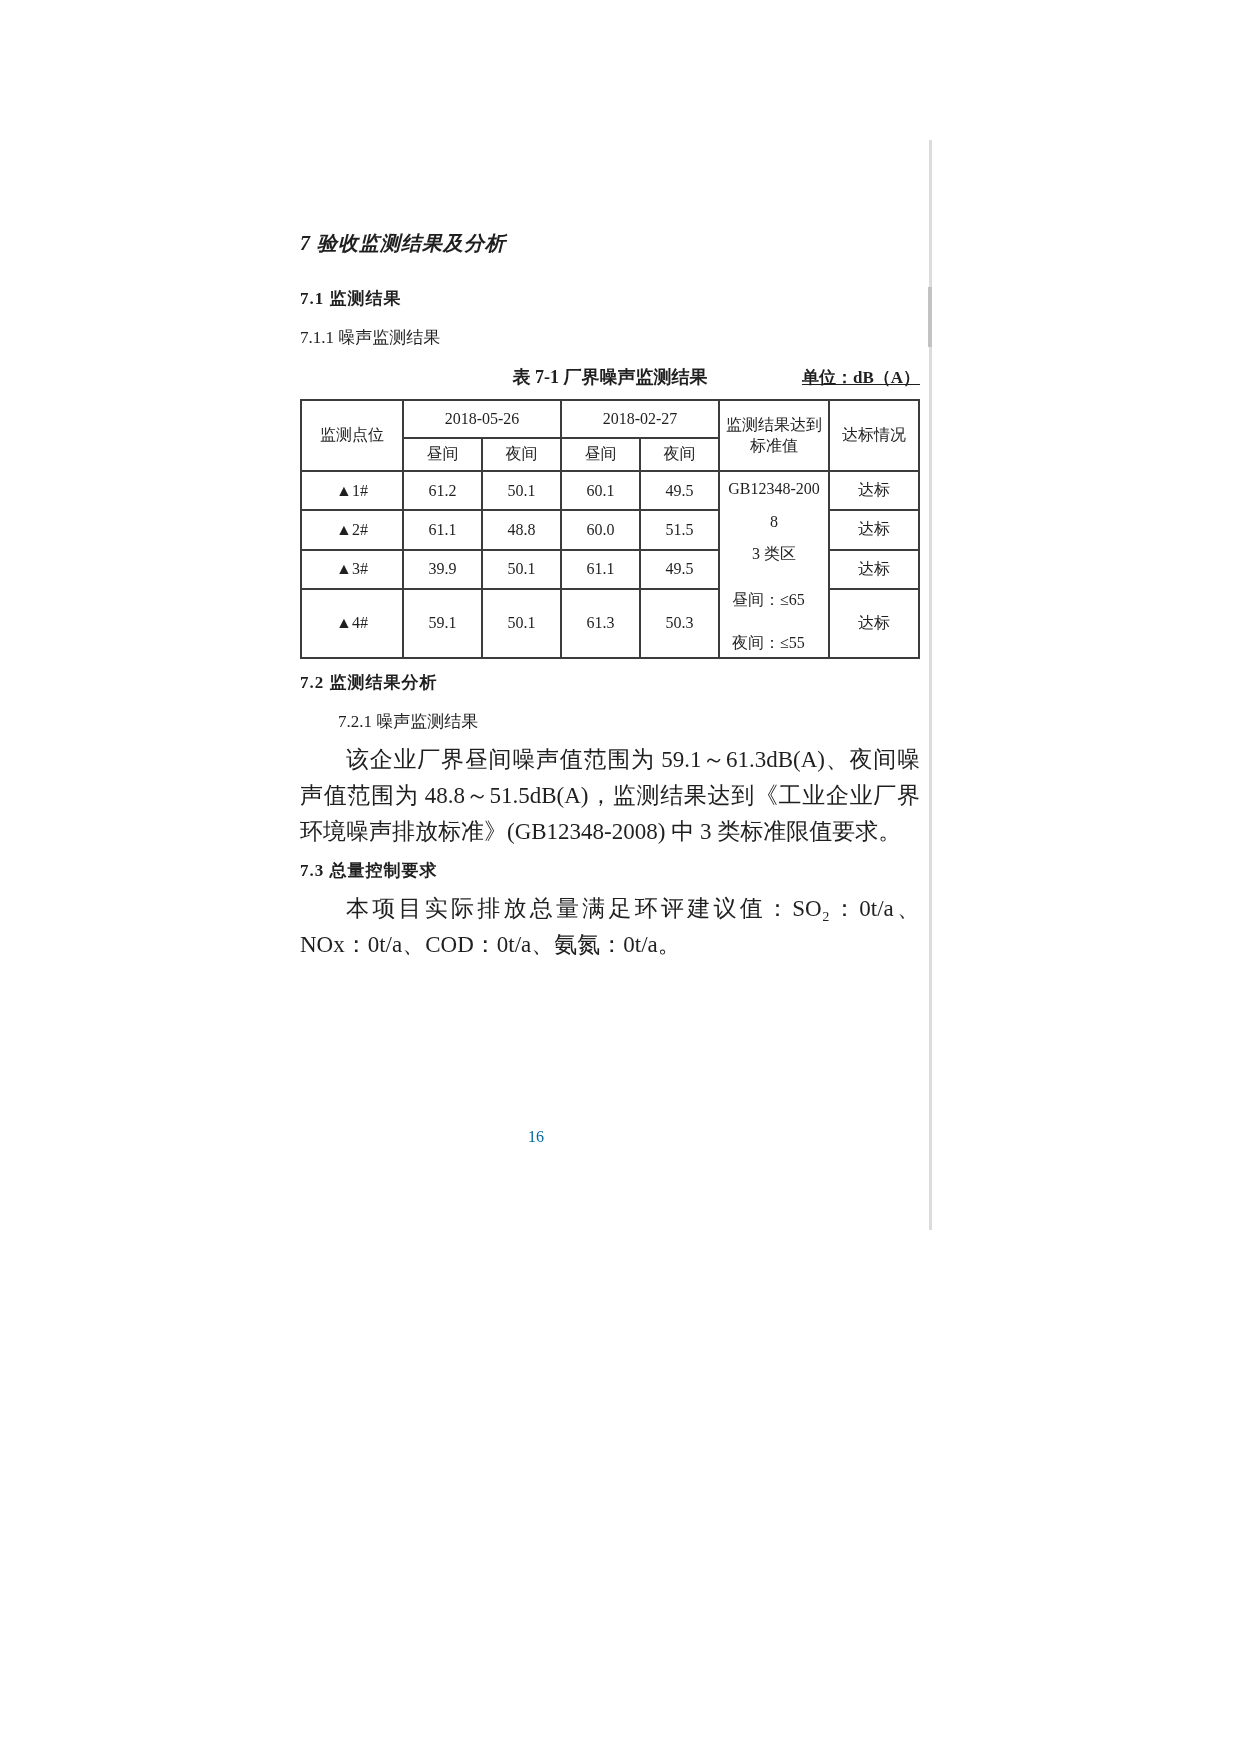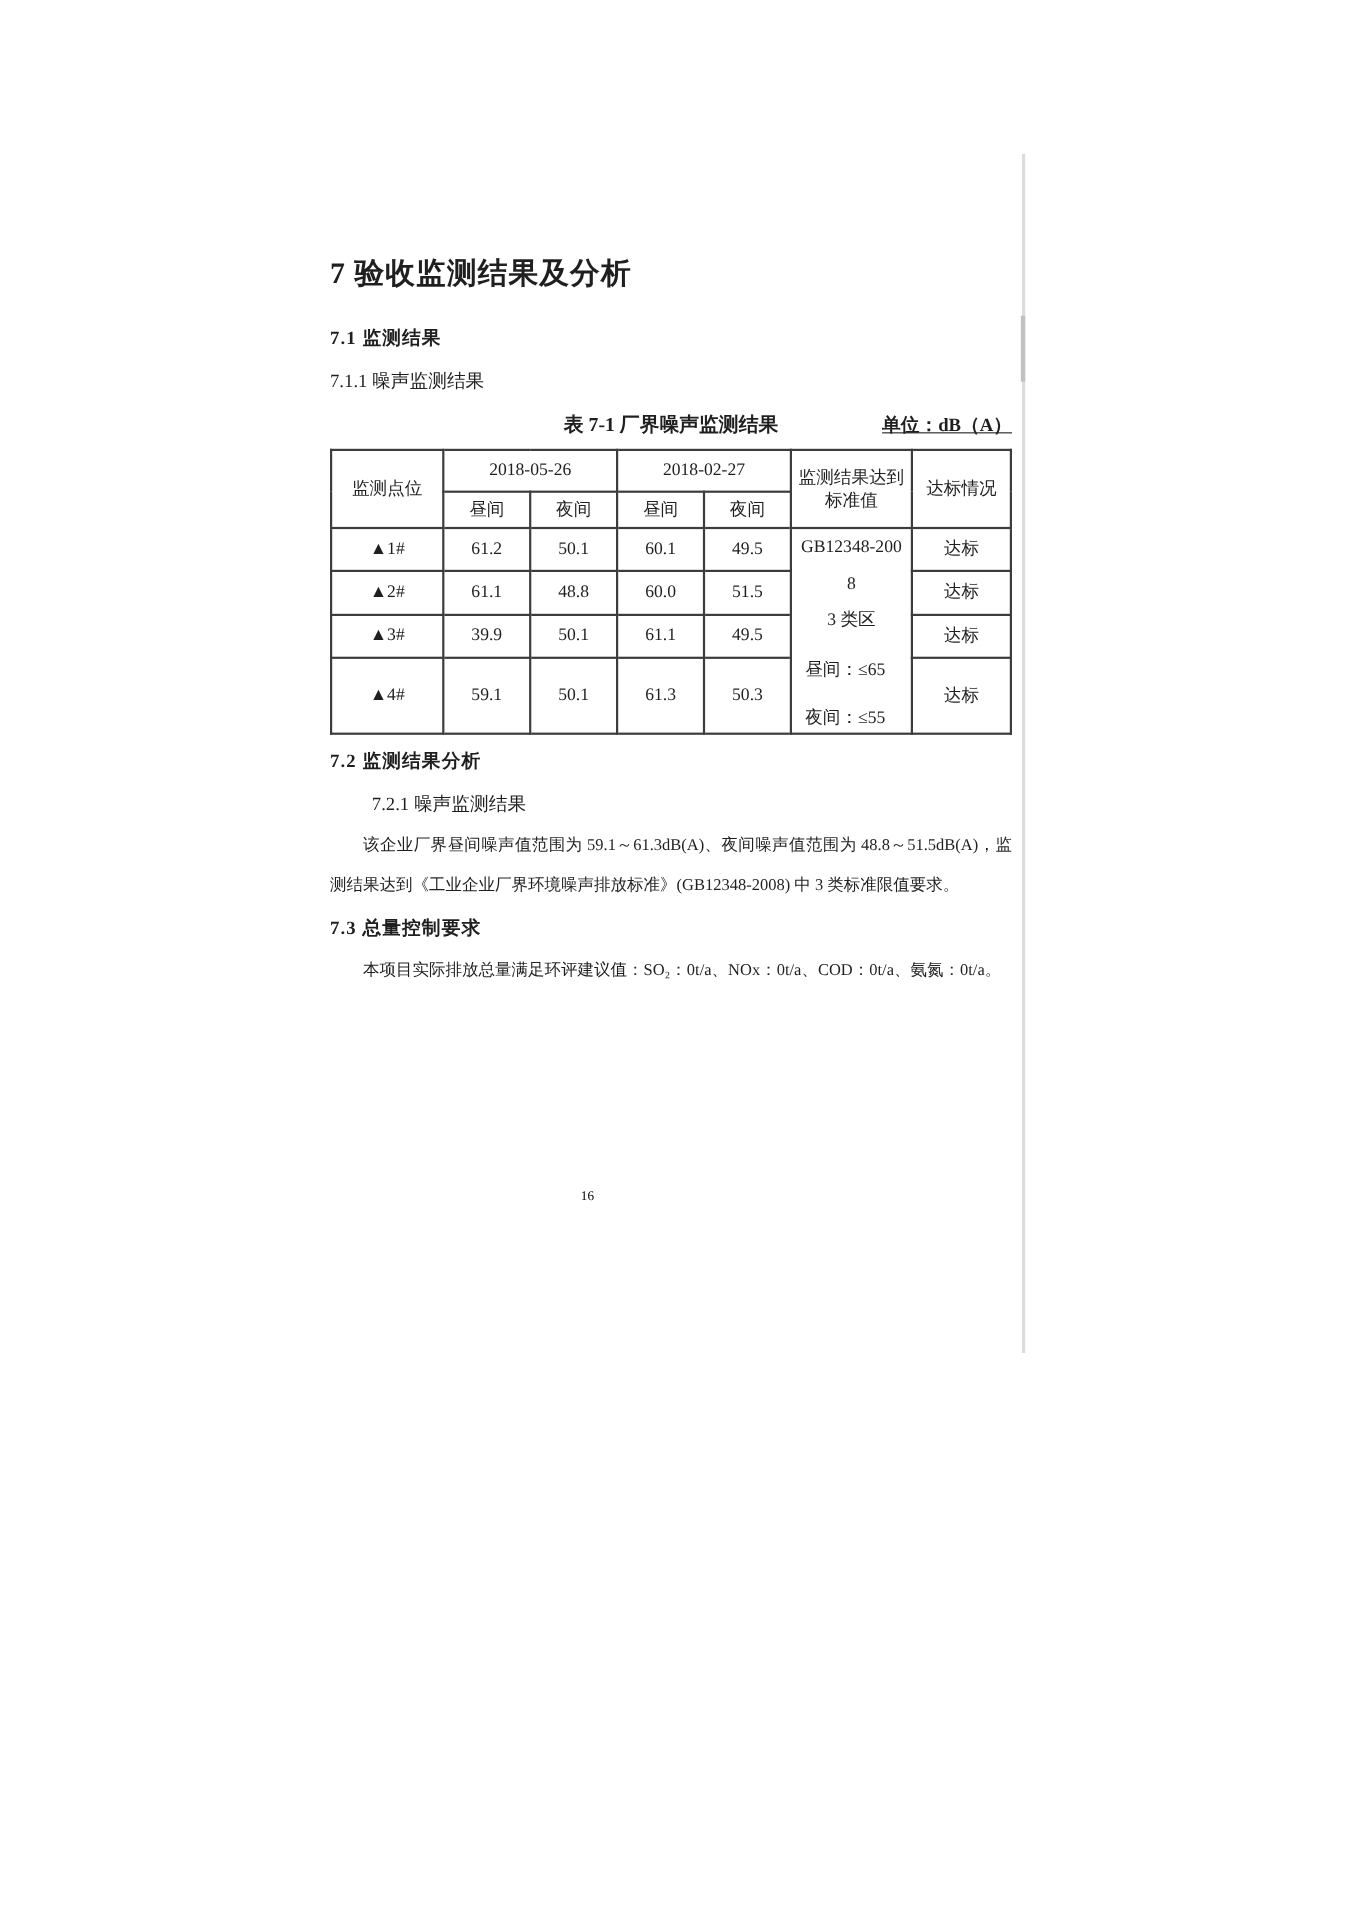--- a/index.html
+++ b/index.html
@@ -3,21 +3,21 @@
 <meta charset="utf-8">
 <style>
   * { margin:0; padding:0; box-sizing:border-box; }
   body { background:#e8e8e8; font-family:"Liberation Serif","DejaVu Serif",serif; }
   .page {
     position:relative; width:1240px; height:1754px; margin:0 auto;
     background:#ffffff; color:#1f1f1f; overflow:hidden;
   }
   .content { position:absolute; left:300px; top:230px; width:620px; }
 
-  .h-level1 { font-size:27px; font-weight:bold; letter-spacing:1px; }
+  .h-level1 { font-size:20px; font-weight:bold; letter-spacing:1px;font-style:italic; }
   .h-level2 { font-size:17px; font-weight:bold; letter-spacing:1px; }
   .h-level3 { font-size:17px; font-weight:normal; }
 
   .h71  { margin-top:30px; }
   .h711 { margin-top:16px; }
 
   .table-caption-row { position:relative; margin-top:16px; height:26px; }
   .table-caption { position:absolute; left:0; right:0; text-align:center;
     font-size:18px; font-weight:bold; }
   .table-unit { position:absolute; right:0; top:1px; font-size:17px; font-weight:bold;text-decoration:underline; }
@@ -38,25 +38,25 @@
   tr.data-row td { height:33px; }
   tr.data-row-tall td { height:58px; }
 
   td.std-cell { padding:0; }
   .std-line   { height:33px; display:flex; align-items:center; justify-content:center; }
   .std-line-left { height:28px; display:flex; align-items:center;
     justify-content:flex-start; padding-left:12px;margin-top:15px; }
 
   .h72  { margin-top:12px; }
   .h721 { margin-top:16px; text-indent:38px; }
-  .para { margin-top:9px; font-size:15px; line-height:36px;
+  .para { margin-top:9px; font-size:23px; line-height:36px;
     text-indent:2em; text-align:justify; width:620px; }
   .h73  { margin-top:9px; }
 
-  .page-number { position:absolute; left:528px; top:1080px; font-size:12px; color:#000000; }
+  .page-number { position:absolute; left:528px; top:1128px; font-size:16px; color:#0369a1; }
 
   .scan-line { position:absolute; left:929px; top:140px; width:3px; height:1090px;
     background:#dcdcdc; }
   .scan-line-dark { position:absolute; left:928px; top:287px; width:4px; height:60px;
     background:#c2c2c2; }
 </style>
 </head>
 <body>
 
 <div class="page">

